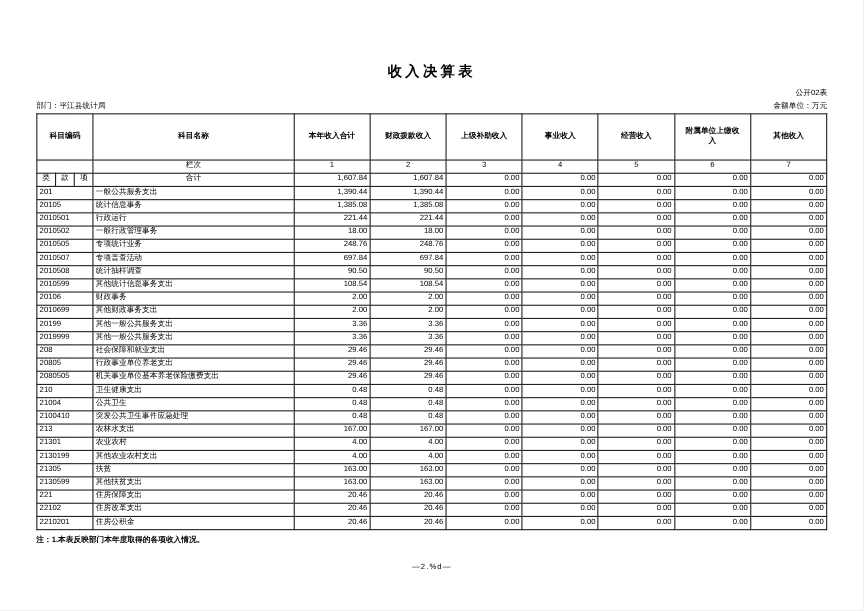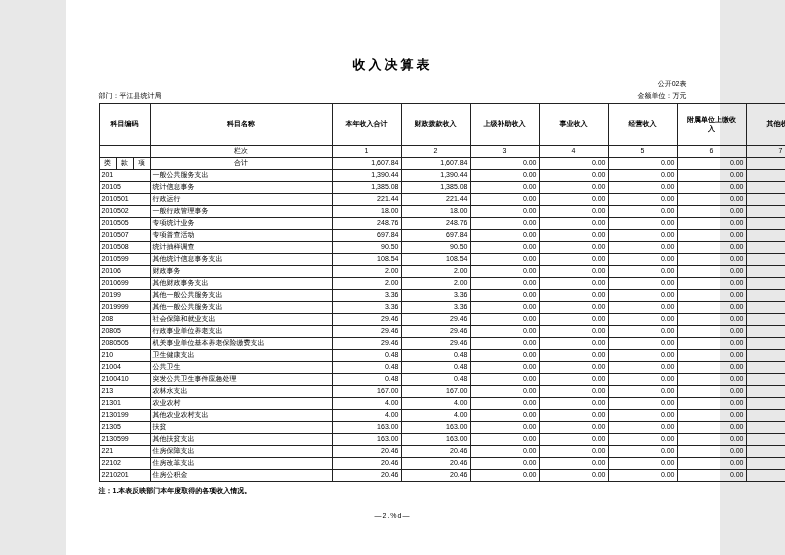--- a/index.html
+++ b/index.html
@@ -1,18 +1,18 @@
 <!DOCTYPE html>
 <html><head>
 <meta charset="utf-8">
 <style>
   html,body{margin:0;padding:0;background:#e8e8e8;}
   .page{
     position:relative;
-    width:654px;height:555px;
+    width:785px;height:555px;
     margin:0 auto;
     background:#ffffff;
     box-sizing:border-box;
     padding:56px 33px 0 33px;
     font-family:"Liberation Sans","DejaVu Sans",sans-serif;
     color:#000;
   }
   .title{
     text-align:center;
     font-size:13px;

